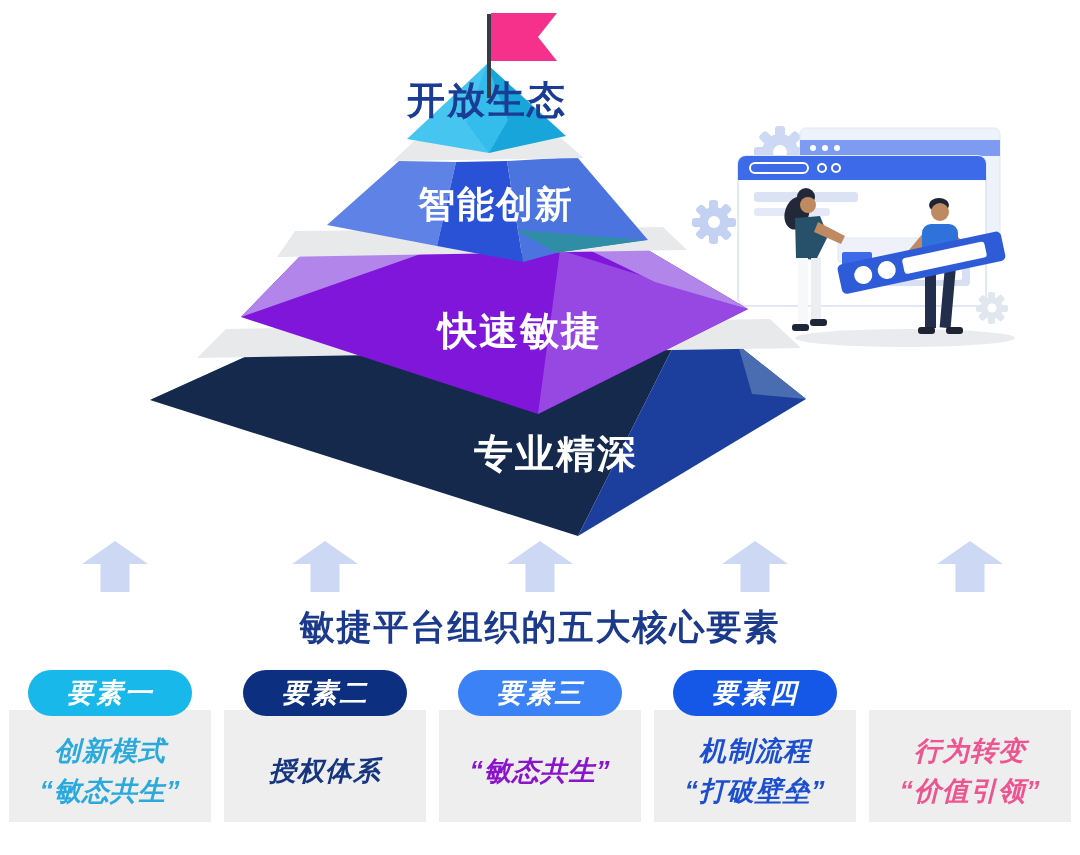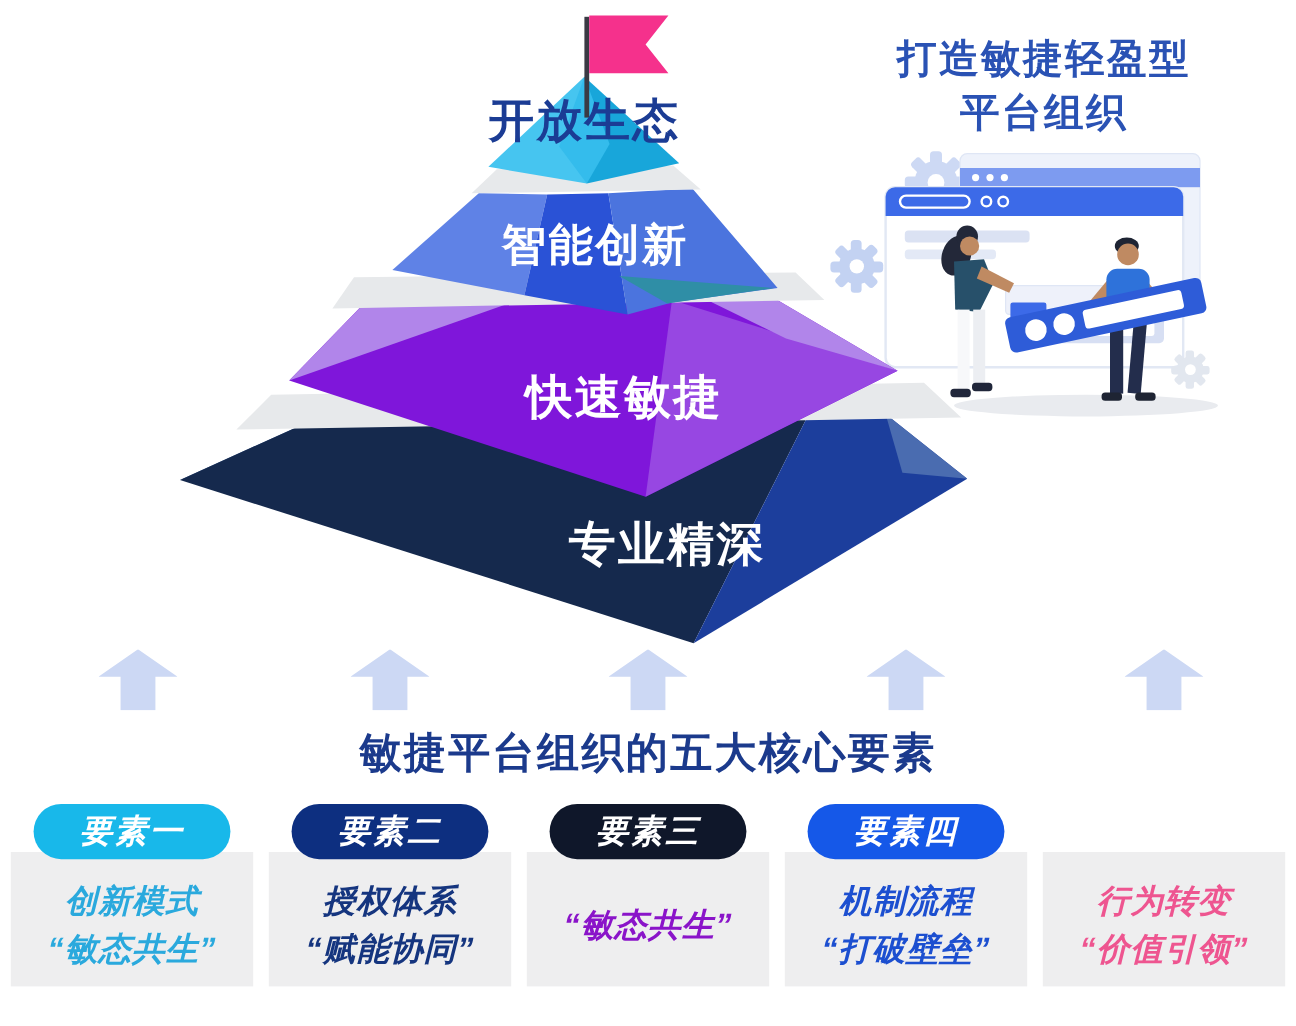--- a/index.html
+++ b/index.html
@@ -165,24 +165,20 @@
       <rect x="487" y="14" width="4" height="84" fill="#3a3a44"></rect>
       <polygon points="491,13 557,13 538,37 557,61 491,61" fill="#f5318c"></polygon>
     </g>
 
     <text x="487" y="113" text-anchor="middle" font-size="38" font-weight="700" letter-spacing="2" style="fill: rgb(27, 60, 148);">开放生态</text>
     <text x="496" y="217" text-anchor="middle" font-size="37" font-weight="700" letter-spacing="2" fill="#ffffff">智能创新</text>
     <text x="520" y="344" text-anchor="middle" font-size="39" font-weight="700" letter-spacing="2" fill="#ffffff">快速敏捷</text>
     <text x="556" y="467" text-anchor="middle" font-size="39" font-weight="700" letter-spacing="2" fill="#ffffff">专业精深</text>
   </svg>
 
-  <div class="header-block">
-    <div>打造敏捷轻盈型</div>
-    <div>平台组织</div>
-  </div>
 
   <div class="arrow-row">
     <div class="up-arrow" style="left:82px"></div>
     <div class="up-arrow" style="left:292px"></div>
     <div class="up-arrow" style="left:507px"></div>
     <div class="up-arrow" style="left:722px"></div>
     <div class="up-arrow" style="left:937px"></div>
   </div>
 
   <div class="section-title">敏捷平台组织的五大核心要素</div>
@@ -194,26 +190,25 @@
       <div class="card-box" style="color: rgb(42, 169, 221);">
         <div class="card-line">创新模式</div>
         <div class="card-line">“敏态共生”</div>
       </div>
     </div>
 
     <div class="card">
       <div class="card-pill" style="background-color: rgb(13, 47, 128);">要素二</div>
       <div class="card-box" style="color: rgb(21, 53, 127);">
         <div class="card-line">授权体系</div>
-        <div class="card-line">“赋能协同”</div>
-      </div>
-    </div>
-
-    <div class="card">
-      <div class="card-pill" style="background-color: #0f172a;">要素三</div>
+      </div>
+    </div>
+
+    <div class="card">
+      <div class="card-pill" style="background-color: #3b82f6;">要素三</div>
       <div class="card-box" style="color: rgb(138, 20, 201);">
         <div class="card-line">“敏态共生”</div>
       </div>
     </div>
 
     <div class="card">
       <div class="card-pill" style="background-color: rgb(21, 88, 232);">要素四</div>
       <div class="card-box" style="color: rgb(28, 79, 208);">
         <div class="card-line">机制流程</div>
         <div class="card-line">“打破壁垒”</div>

